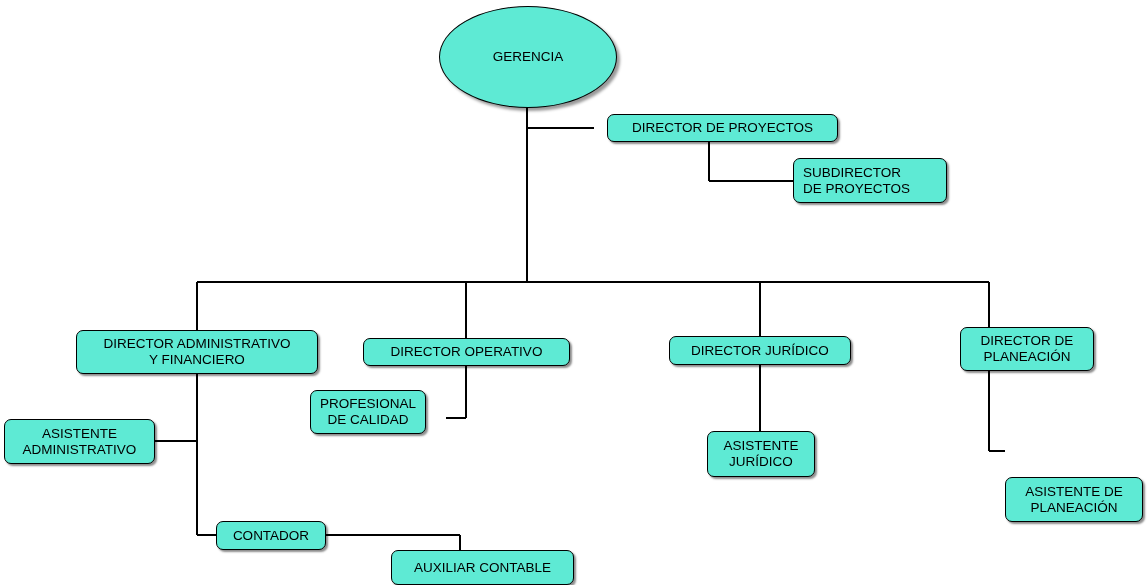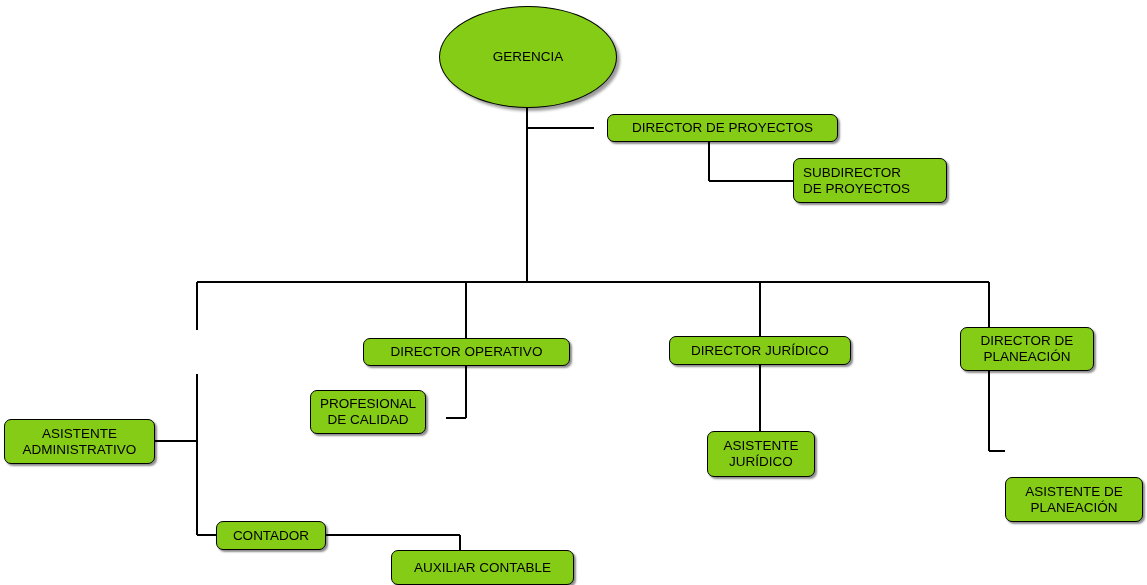--- a/index.html
+++ b/index.html
@@ -18,21 +18,21 @@
   #lines {
     position: absolute;
     left: 0;
     top: 0;
     width: 1147px;
     height: 585px;
   }
   .node {
     position: absolute;
     box-sizing: border-box;
-    background: #84cc16;
+    background: #5eead4;
     border: 1px solid #000000;
     border-radius: 7px;
     display: flex;
     align-items: center;
     justify-content: center;
     text-align: center;
     font-size: 13.5px;
     color: #000000;
     line-height: 1.18;
     box-shadow: 2px 2px 2px rgba(0,0,0,0.45);
@@ -91,20 +91,24 @@
 
   <div class="node" style="left:594px; top:114px; width:231px; height:28px;margin-left:13px;">
     <span>DIRECTOR DE PROYECTOS</span>
   </div>
 
   <div class="node" style="left:793px; top:158px; width:154px; height:45px; justify-content:flex-start; text-align:left; padding-left:9px;">
     <span>SUBDIRECTOR
 DE PROYECTOS</span>
   </div>
 
+  <div class="node" style="left:76px; top:330px; width:242px; height:44px;">
+    <span>DIRECTOR ADMINISTRATIVO
+Y FINANCIERO</span>
+  </div>
 
   <div class="node" style="left:363px; top:338px; width:207px; height:28px;">
     <span>DIRECTOR OPERATIVO</span>
   </div>
 
   <div class="node" style="left:669px; top:336px; width:182px; height:29px;">
     <span>DIRECTOR JURÍDICO</span>
   </div>
 
   <div class="node" style="left:960px; top:327px; width:134px; height:44px;">

